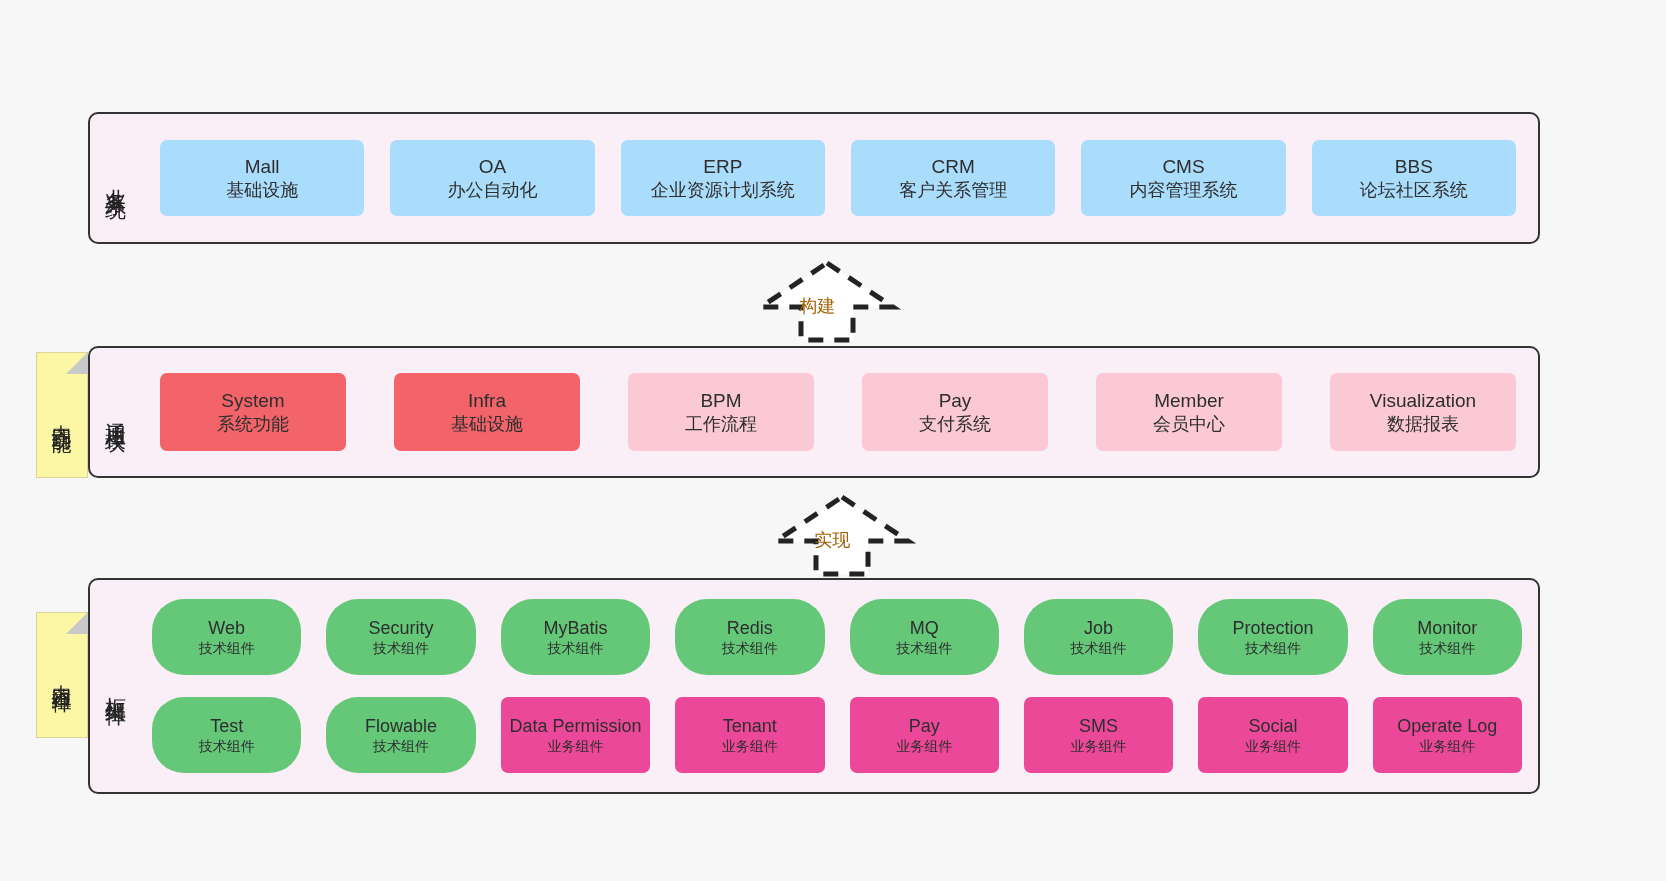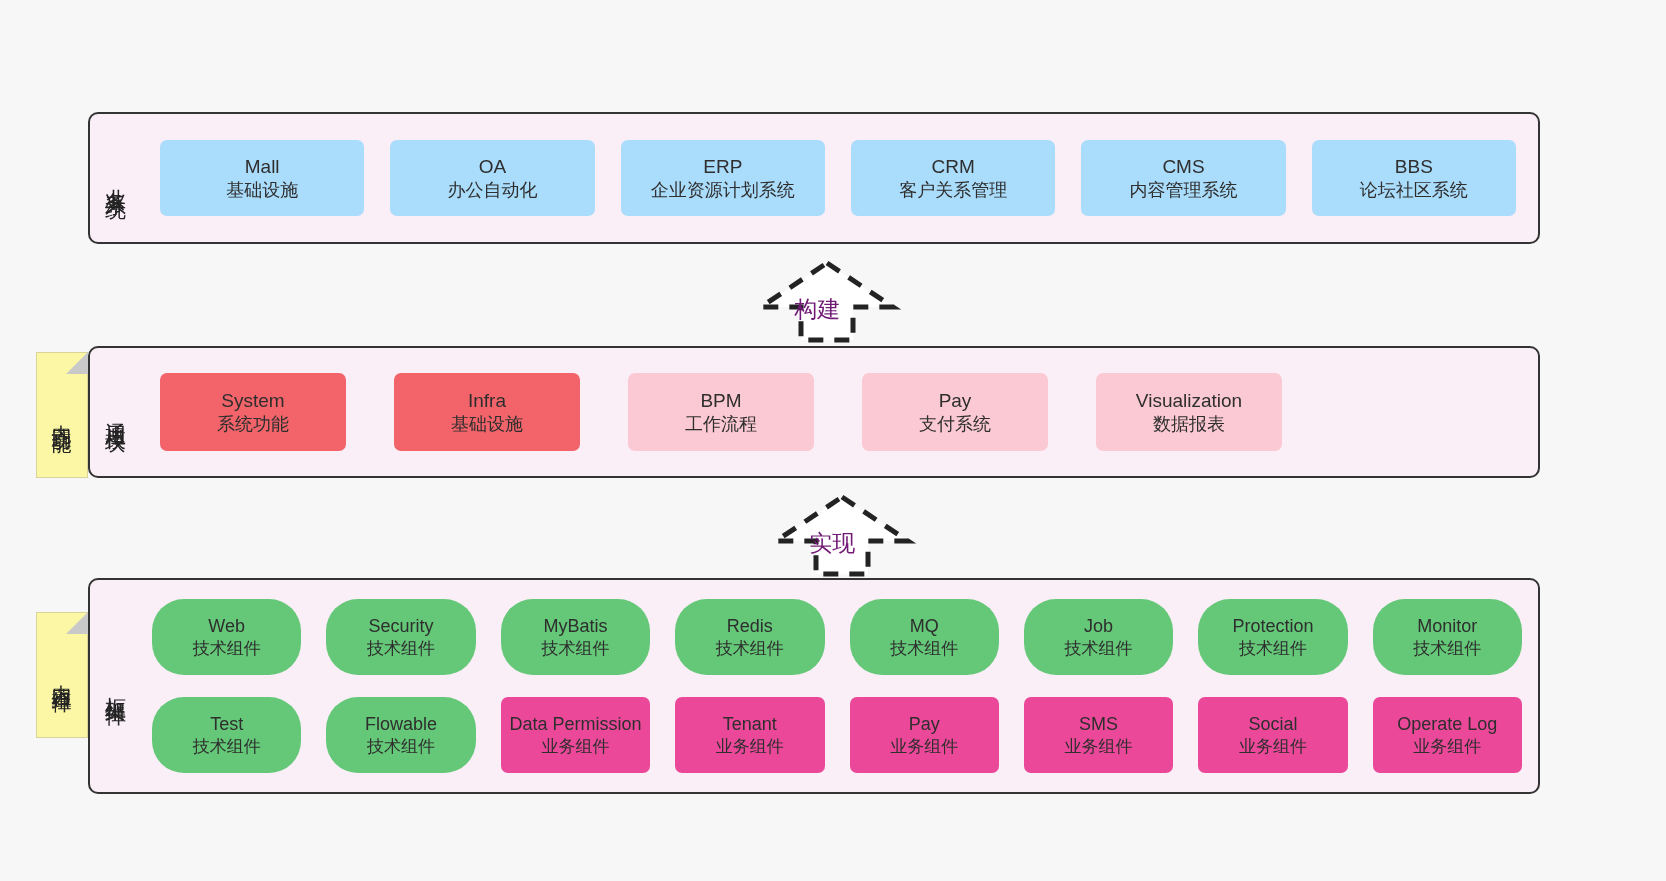--- a/index.html
+++ b/index.html
@@ -55,21 +55,21 @@
     align-items: center;
     justify-content: center;
     text-align: center;
     color: #2e2e2e;
     line-height: 1.26;
     padding: 4px 6px;
   }
   .node .en { font-size: 19px; }
   .node .cn { font-size: 18px; }
   .node.small .en { font-size: 18px; }
-  .node.small .cn { font-size: 17px; }
+  .node.small .cn { font-size: 14px; }
 
   
   .c-blue        { background: #aadcfb; }
   .c-red         { background: #f2646a; }
   .c-pink        { background: #fbc9d3; }
   .c-green       { background: #64c878; border-radius: 32px; }
   .c-greenlight  { background: #ec4899; }
 
   
   #layer-business { left: 88px; top: 112px; width: 1452px; height: 132px; }
@@ -128,22 +128,22 @@
   #sticky-functions  { left: 36px; top: 352px; height: 126px; }
   #sticky-components { left: 36px; top: 612px; height: 126px; }
 
   
   .arrow { position: absolute; }
   .arrow svg { display: block; overflow: visible; }
   .arrow-label {
     position: absolute;
     left: 50%;
     transform: translateX(-50%);
-    font-size: 23px;
-    color: #701a75;
+    font-size: 18px;
+    color: #a16207;
     background: transparent;
     white-space: nowrap;
     user-select: none;
   }
   #arrow-build     { left: 757px; top: 260px; width: 140px; height: 82px; }
   #arrow-build .arrow-label     { top: 34px; left: 43%; }
   #arrow-implement { left: 772px; top: 494px; width: 140px; height: 82px; }
   #arrow-implement .arrow-label { top: 34px; left: 43%; }
 </style>
 </head>
@@ -201,20 +201,24 @@
       </div>
       <div class="node c-pink">
         <span class="en">BPM</span>
         <span class="cn">工作流程</span>
       </div>
       <div class="node c-pink">
         <span class="en">Pay</span>
         <span class="cn">支付系统</span>
       </div>
       <div class="node c-pink">
+        <span class="en">Member</span>
+        <span class="cn">会员中心</span>
+      </div>
+      <div class="node c-pink">
         <span class="en">Visualization</span>
         <span class="cn">数据报表</span>
       </div>
     </div>
   </div>
 
   <div class="arrow" id="arrow-implement">
     <svg width="140" height="82" viewBox="0 0 140 82" aria-hidden="true">
       <path d="M70 3 L136 47 L96 47 L96 80 L44 80 L44 47 L4 47 Z" fill="#ffffff" stroke="#232323" stroke-width="5" stroke-dasharray="15 11" stroke-linejoin="miter"></path>
     </svg>

